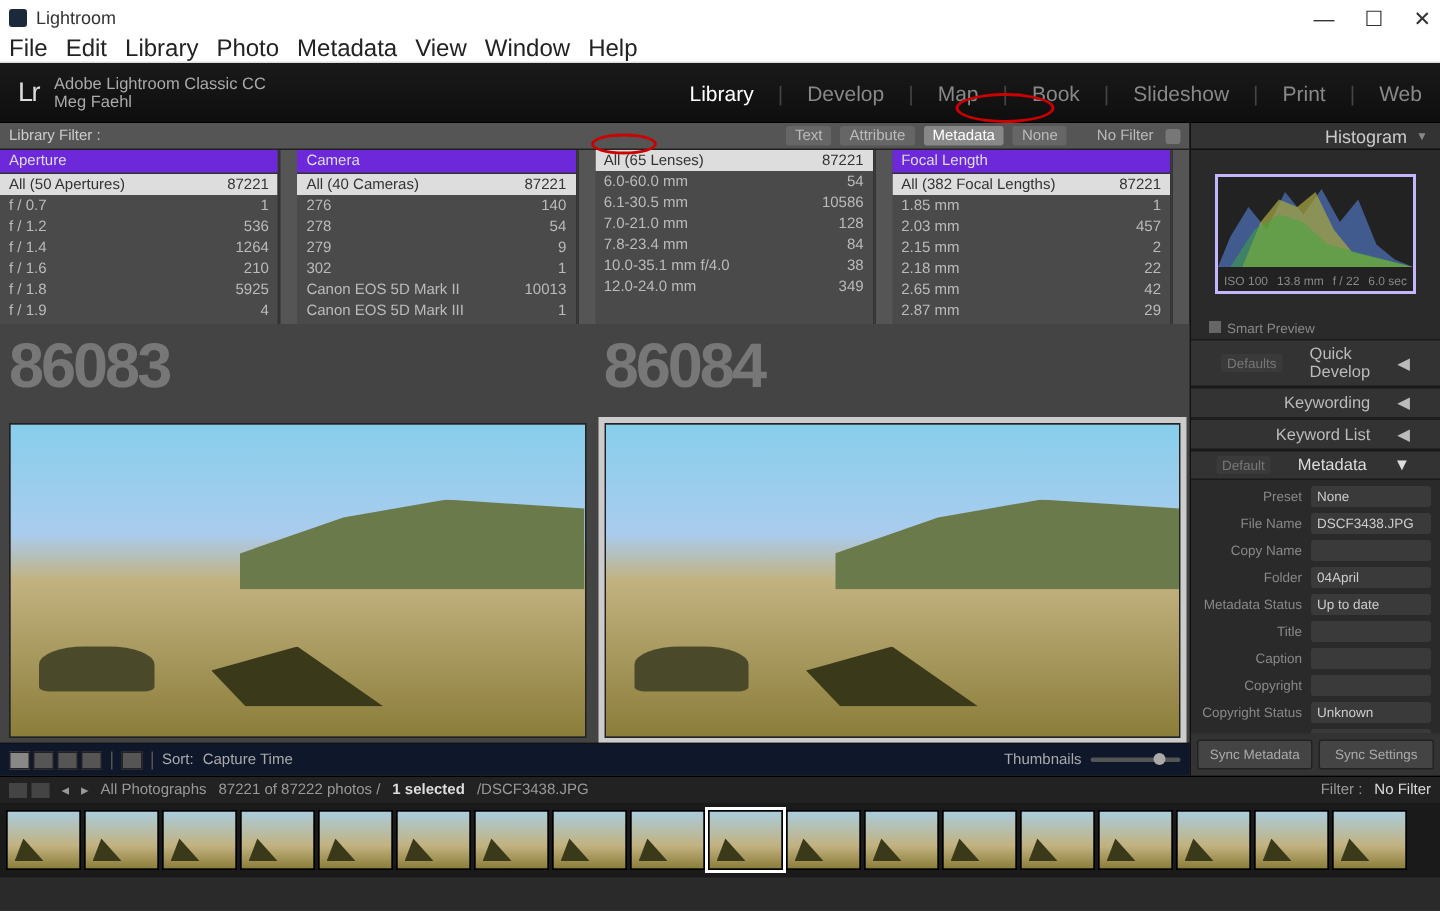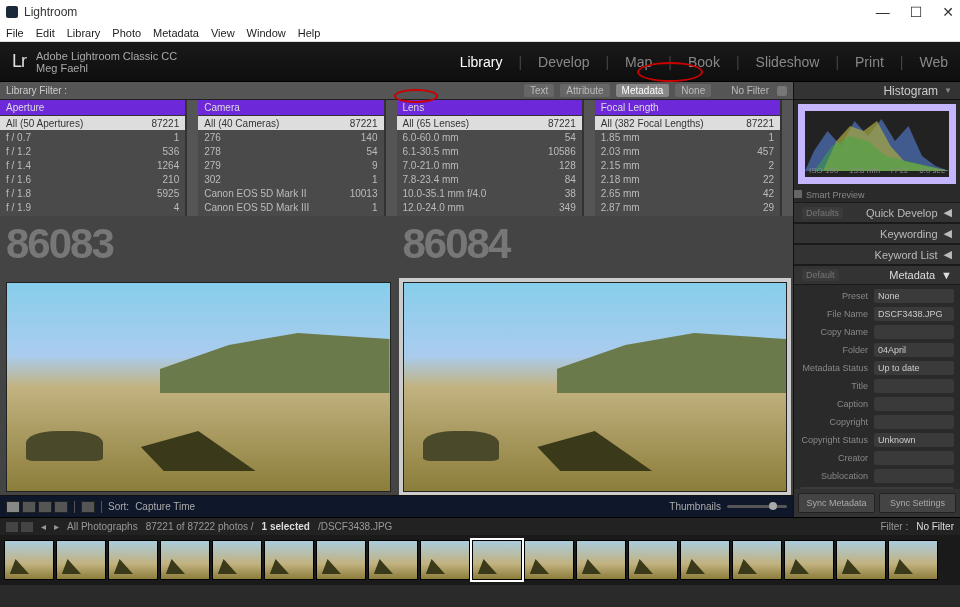--- a/index.html
+++ b/index.html
@@ -1,20 +1,20 @@
 <!DOCTYPE html>
 <html><head>
 <meta charset="utf-8">
 <style>
 * { margin:0; padding:0; box-sizing:border-box; font-family:"Segoe UI",Arial,sans-serif; }
 body { width:960px; height:607px; background:#2a2a2a; color:#ccc; overflow:hidden; font-size:11px; position:relative; }
 .titlebar { height:24px; background:#fff; display:flex; align-items:center; padding:0 6px; color:#333; font-size:12px; }
 .titlebar .logo { width:12px; height:12px; background:#1a2a3a; margin-right:6px; border-radius:2px; }
 .titlebar .win-btns { margin-left:auto; display:flex; gap:20px; color:#333; font-size:14px; }
-.menubar { height:18px; background:#fff; display:flex; align-items:center; padding:0 6px; gap:12px; color:#222; font-size:11px; border-bottom:1px solid #ddd; }
+.menubar { height:18px; background:#fff; display:flex; align-items:center; padding:0 6px; gap:12px; color:#222; font-size:16px; border-bottom:1px solid #ddd; }
 .menubar span { cursor:default; }
 .header { height:40px; background:linear-gradient(#1a1a1a,#0e0e0e); display:flex; align-items:center; padding:0 12px; border-bottom:1px solid #000; }
 .header .lr { font-size:18px; font-weight:300; color:#ddd; letter-spacing:-1px; }
 .header .titleblock { margin-left:10px; display:flex; flex-direction:column; font-size:11px; color:#aaa; line-height:12px; }
 .header .modules { margin-left:auto; display:flex; gap:16px; font-size:14px; color:#888; align-items:center; }
 .header .modules .sep { color:#444; }
 .header .modules span.active { color:#fff; position:relative; }
 .red-ellipse { position:absolute; border:2px solid #c00; border-radius:50%/50%; pointer-events:none; }
 .red-library { top:62px; left:637px; width:66px; height:20px; }
 .red-metadata { top:89px; left:394px; width:44px; height:14px; }
@@ -44,25 +44,25 @@
 .rock2 { position:absolute; bottom:30px; left:5%; width:20%; height:30px; background:#4a4a2a; border-radius:40% 40% 10% 10%; }
 .toolbar { height:22px; background:#0f172a; display:flex; align-items:center; padding:0 6px; gap:6px; border-top:1px solid #111; color:#aaa; font-size:10px; }
 .toolbar .view-icons { display:flex; gap:2px; }
 .toolbar .vi { width:14px; height:12px; background:#555; border:1px solid #222; }
 .toolbar .vi.active { background:#888; }
 .toolbar .slider { width:60px; height:3px; background:#555; border-radius:2px; position:relative; }
 .toolbar .slider::after { content:""; position:absolute; right:10px; top:-3px; width:8px; height:8px; background:#aaa; border-radius:50%; }
 .rpanel { width:167px; background:#2a2a2a; border-left:1px solid #111; display:flex; flex-direction:column; overflow:hidden; }
 .rpanel .section-title { height:18px; display:flex; align-items:center; justify-content:flex-end; padding:0 8px; color:#ccc; font-size:12px; background:#333; border-bottom:1px solid #111; }
 .rpanel .section-title .arrow { margin-left:6px; font-size:8px; color:#888; }
-.histo { height:80px; background:#222; margin:4px; position:relative; border:7px solid #c4b5fd; }
+.histo { height:80px; background:#222; margin:16px; position:relative; border:2px solid #c4b5fd; }
 .histo svg { width:100%; height:60px; }
 .histo-labels { position:absolute; bottom:2px; left:0; right:0; display:flex; justify-content:space-between; padding:0 4px; font-size:8px; color:#888; }
-.rpanel .smartprev { padding:2px 0; font-size:9px; color:#888; display:flex; align-items:flex-start; gap:4px; }
-.rpanel .panel-head { display:flex; align-items:center; justify-content:flex-end; padding:3px 8px; background:#333; color:#bbb; font-size:11px; border-top:1px solid #1a1a1a; border-bottom:1px solid #1a1a1a; gap:6px; }
+.rpanel .smartprev { padding:2px 12px; font-size:9px; color:#888; display:flex; align-items:flex-start; gap:4px; }
+.rpanel .panel-head { display:flex; align-items:center; justify-content:flex-end; padding:3px 20px; background:#333; color:#bbb; font-size:11px; border-top:1px solid #1a1a1a; border-bottom:1px solid #1a1a1a; gap:18px; }
 .rpanel .panel-head.active { color:#ddd; }
 .rpanel .panel-head .pre { margin-right:auto; font-size:9px; color:#777; background:#3a3a3a; padding:1px 4px; border-radius:2px; }
 .meta-body { flex:1; padding:4px 6px; font-size:9px; overflow:hidden; }
 .meta-row { display:flex; align-items:center; margin-bottom:4px; gap:6px; }
 .meta-row .lbl { width:68px; text-align:right; color:#888; font-size:9px; }
 .meta-row .val { flex:1; background:#3a3a3a; padding:2px 4px; color:#ccc; min-height:14px; border-radius:2px; }
 .sync-btns { display:flex; gap:4px; padding:4px; background:#333; }
 .sync-btns button { flex:1; background:#444; border:1px solid #222; color:#aaa; font-size:9px; padding:4px 2px; border-radius:2px; cursor:pointer; }
 .filmstrip-bar { height:18px; background:#222; display:flex; align-items:center; padding:0 6px; gap:8px; font-size:10px; color:#999; border-top:1px solid #000; }
 .filmstrip-bar .nav-icons { display:flex; gap:3px; }
@@ -198,21 +198,20 @@
               <span>10013</span>
             </div>
             <div class="col-row">
               <span>Canon EOS 5D Mark III</span>
               <span>1</span>
             </div>
           </div>
         </div>
         <div class="col-scroll"></div>
         <div class="col">
-          <div class="col-head">Lens</div>
           <div class="col-rows">
             <div class="col-row sel">
               <span>All (65 Lenses)</span>
               <span>87221</span>
             </div>
             <div class="col-row">
               <span>6.0-60.0 mm</span>
               <span>54</span>
             </div>
             <div class="col-row">

